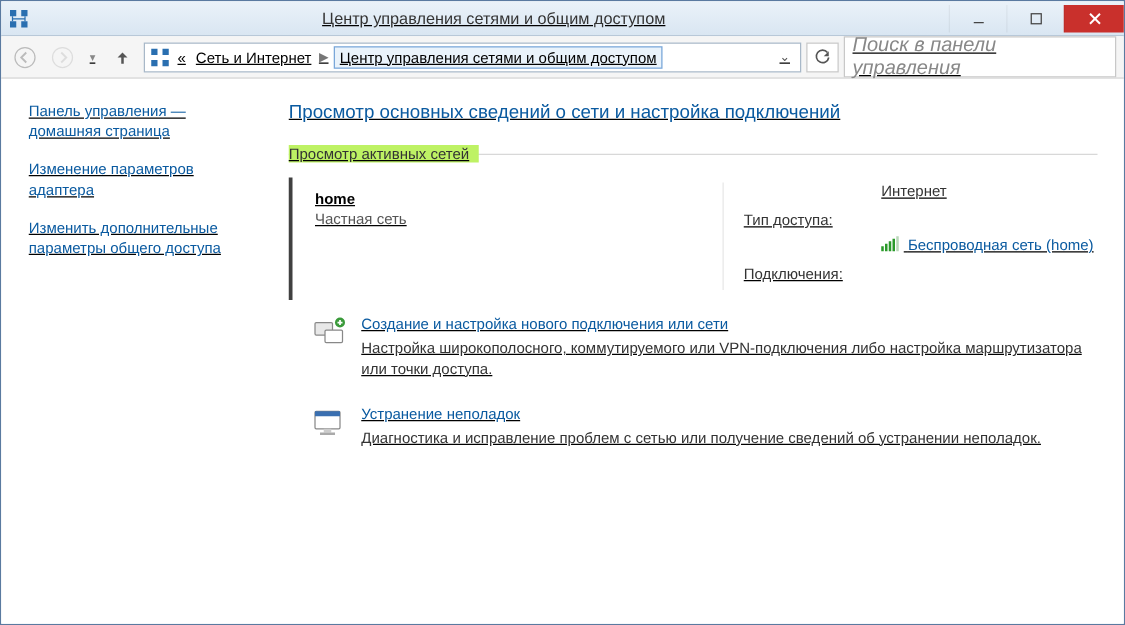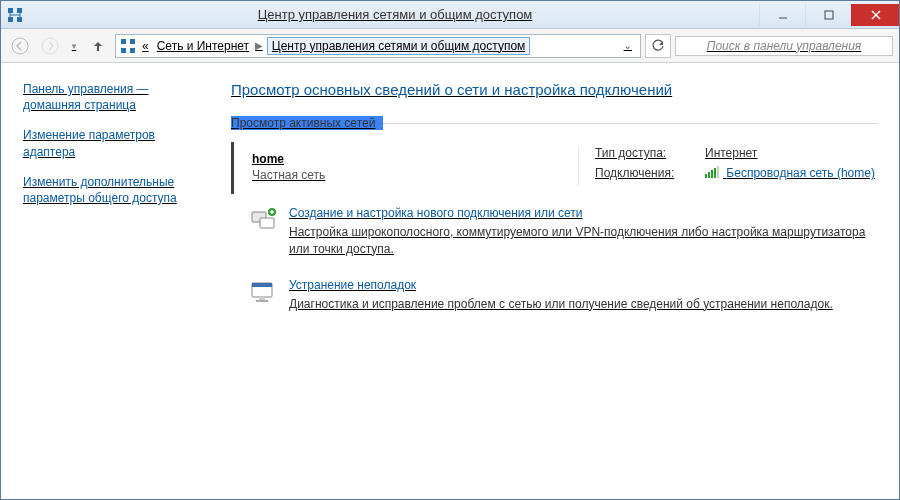--- a/index.html
+++ b/index.html
@@ -96,28 +96,28 @@
   .address .crumb-icon { width:16px;height:16px;display:inline-flex;align-items:center;justify-content:center; }
   .address .drop { margin-left:auto; color:#555; font-size:10px; padding:0 4px;}
   .refresh-btn {
     width: 26px; height: 24px;
     border: 1px solid #c8c8c8;
     background: #fff;
     display:flex;align-items:center;justify-content:center;
     color:#555;
   }
   .search {
-    width: 218px; height: 20px;
+    width: 218px; height: 33px;
     background: #fff;
     border: 1px solid #c8c8c8;
     display: flex; align-items: center;
     padding: 0 6px;
     color: #888;
     font-style: italic;
-    font-size: 12px;
+    font-size: 16px;
     justify-content: center;
   }
   
   .body {
     flex: 1;
     display: flex;
     background: #fff;
     justify-content: space-between;
   }
   .sidebar {
@@ -149,42 +149,42 @@
   }
   .section-head::after {
     content: "";
     position: absolute;
     left: 0; right: 0;
     top: 50%;
     border-top: 1px solid #d8d8d8;
     z-index: 0;
   }
   .section-head span {
-    background: #3b82f6;
+    background: #bef264;
     position: relative;
     z-index: 1;
     padding-right: 8px;
   }
   .netgrid {
     display: flex;
     padding: 4px 0 8px 18px;
     border-left: 3px solid #404040;
     margin-left: 0;
   }
   .netleft { flex: 1; padding-top:6px;}
   .netleft .netname { font-weight: bold; font-size: 12px; }
   .netleft .nettype { color: #555; margin-top: 2px; }
   .netright {
     width: 300px;
     border-left: 1px solid #e8e8e8;
     padding-left: 16px;
     font-size: 12px;
   }
   .kv { display: flex; margin-bottom: 6px; }
-  .kv .k { width: 110px; color: #333; }
+  .kv .k { width: 110px; color: #333; margin-top: 23px; }
   .kv .v { flex: 1; color: #333; }
   .conn-link { color: #0a5aa0; }
   .signal-icon {
     display: inline-block;
     width: 14px; height: 12px;
     margin-right: 4px;
     position: relative;
     vertical-align: -1px;
   }
   .signal-icon span {

